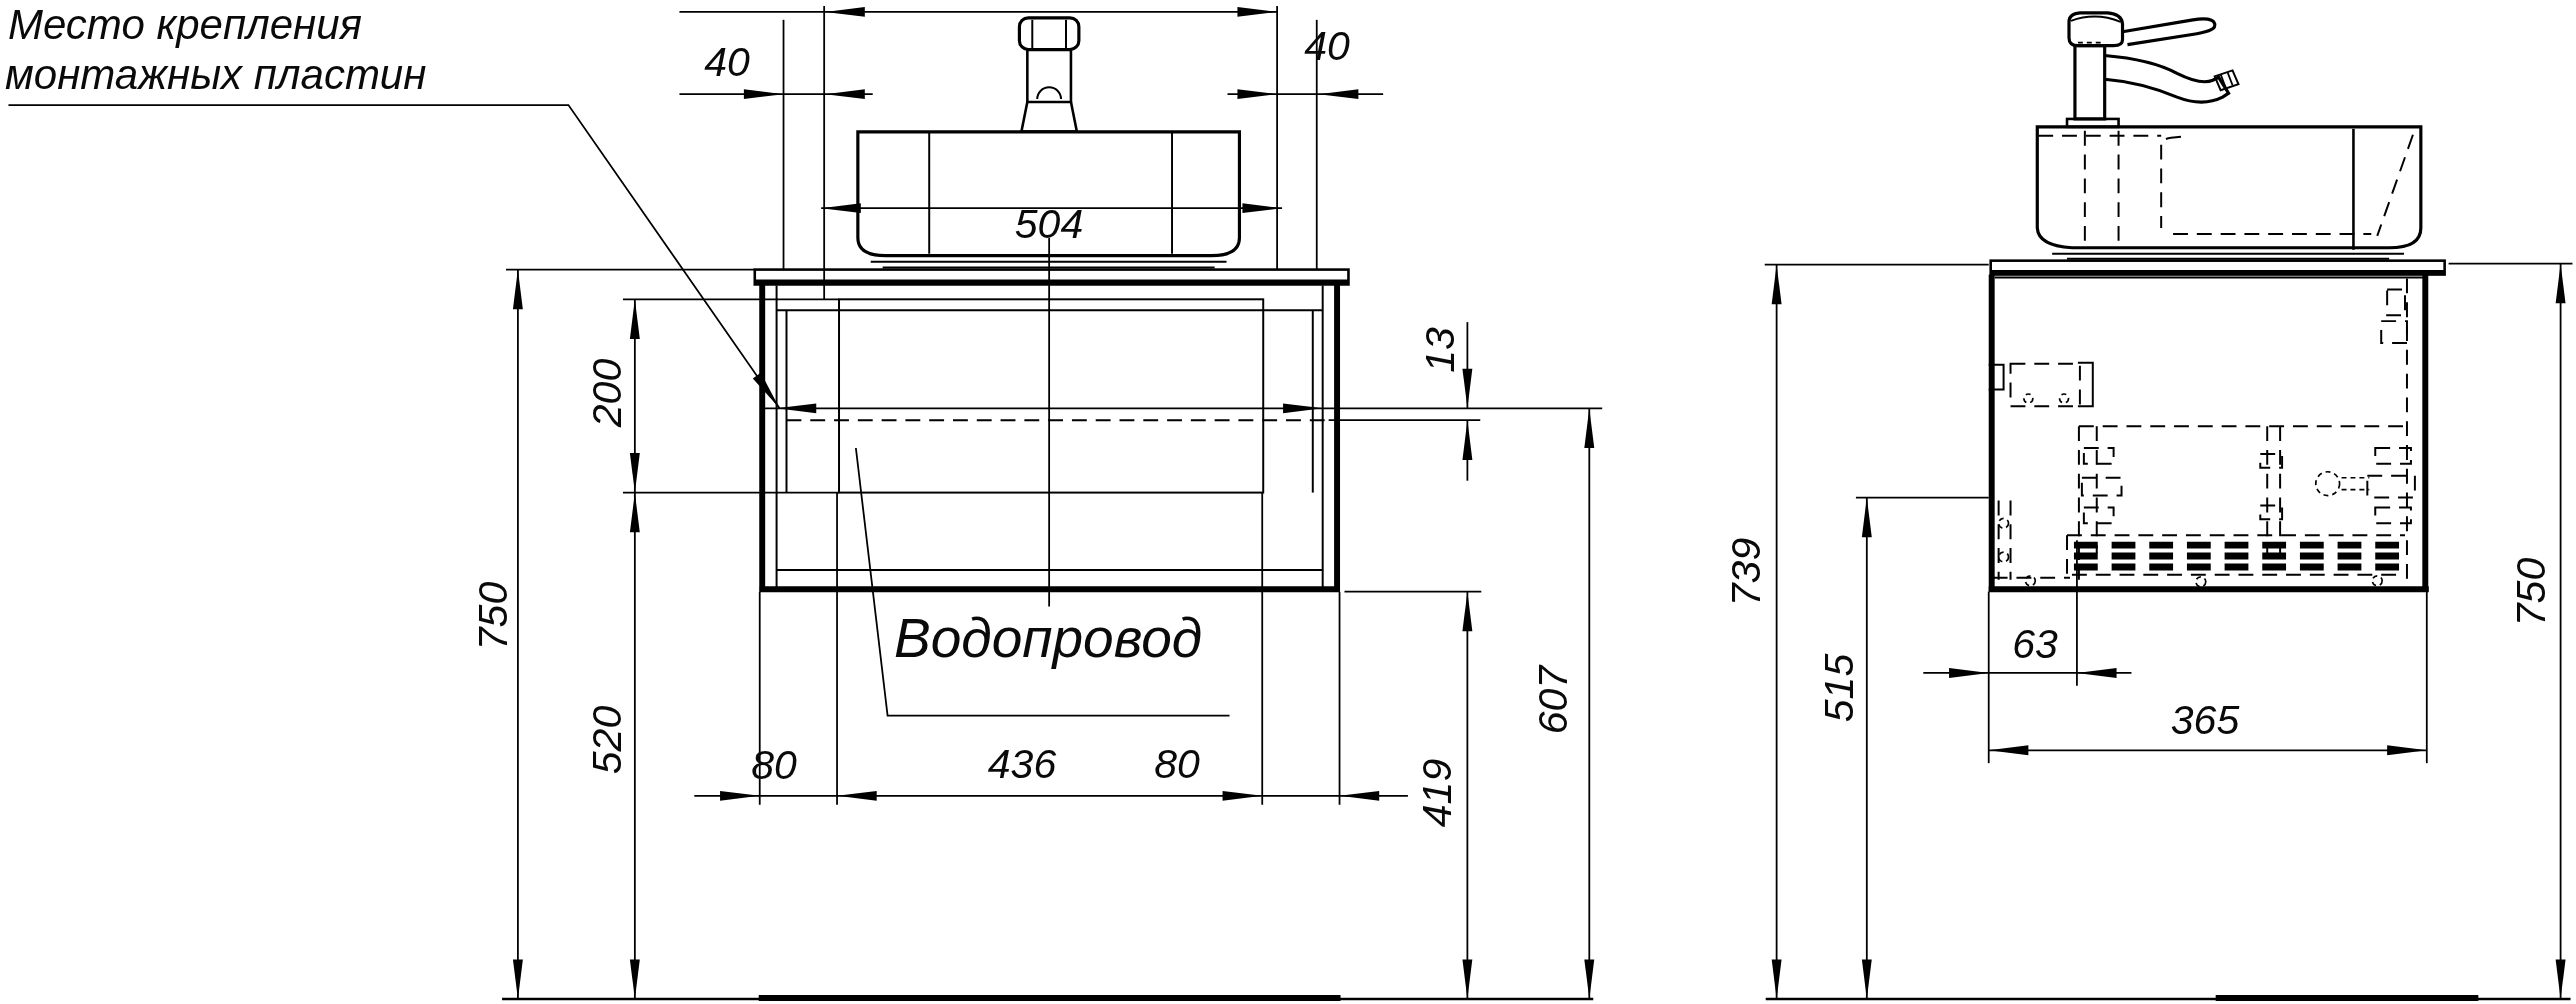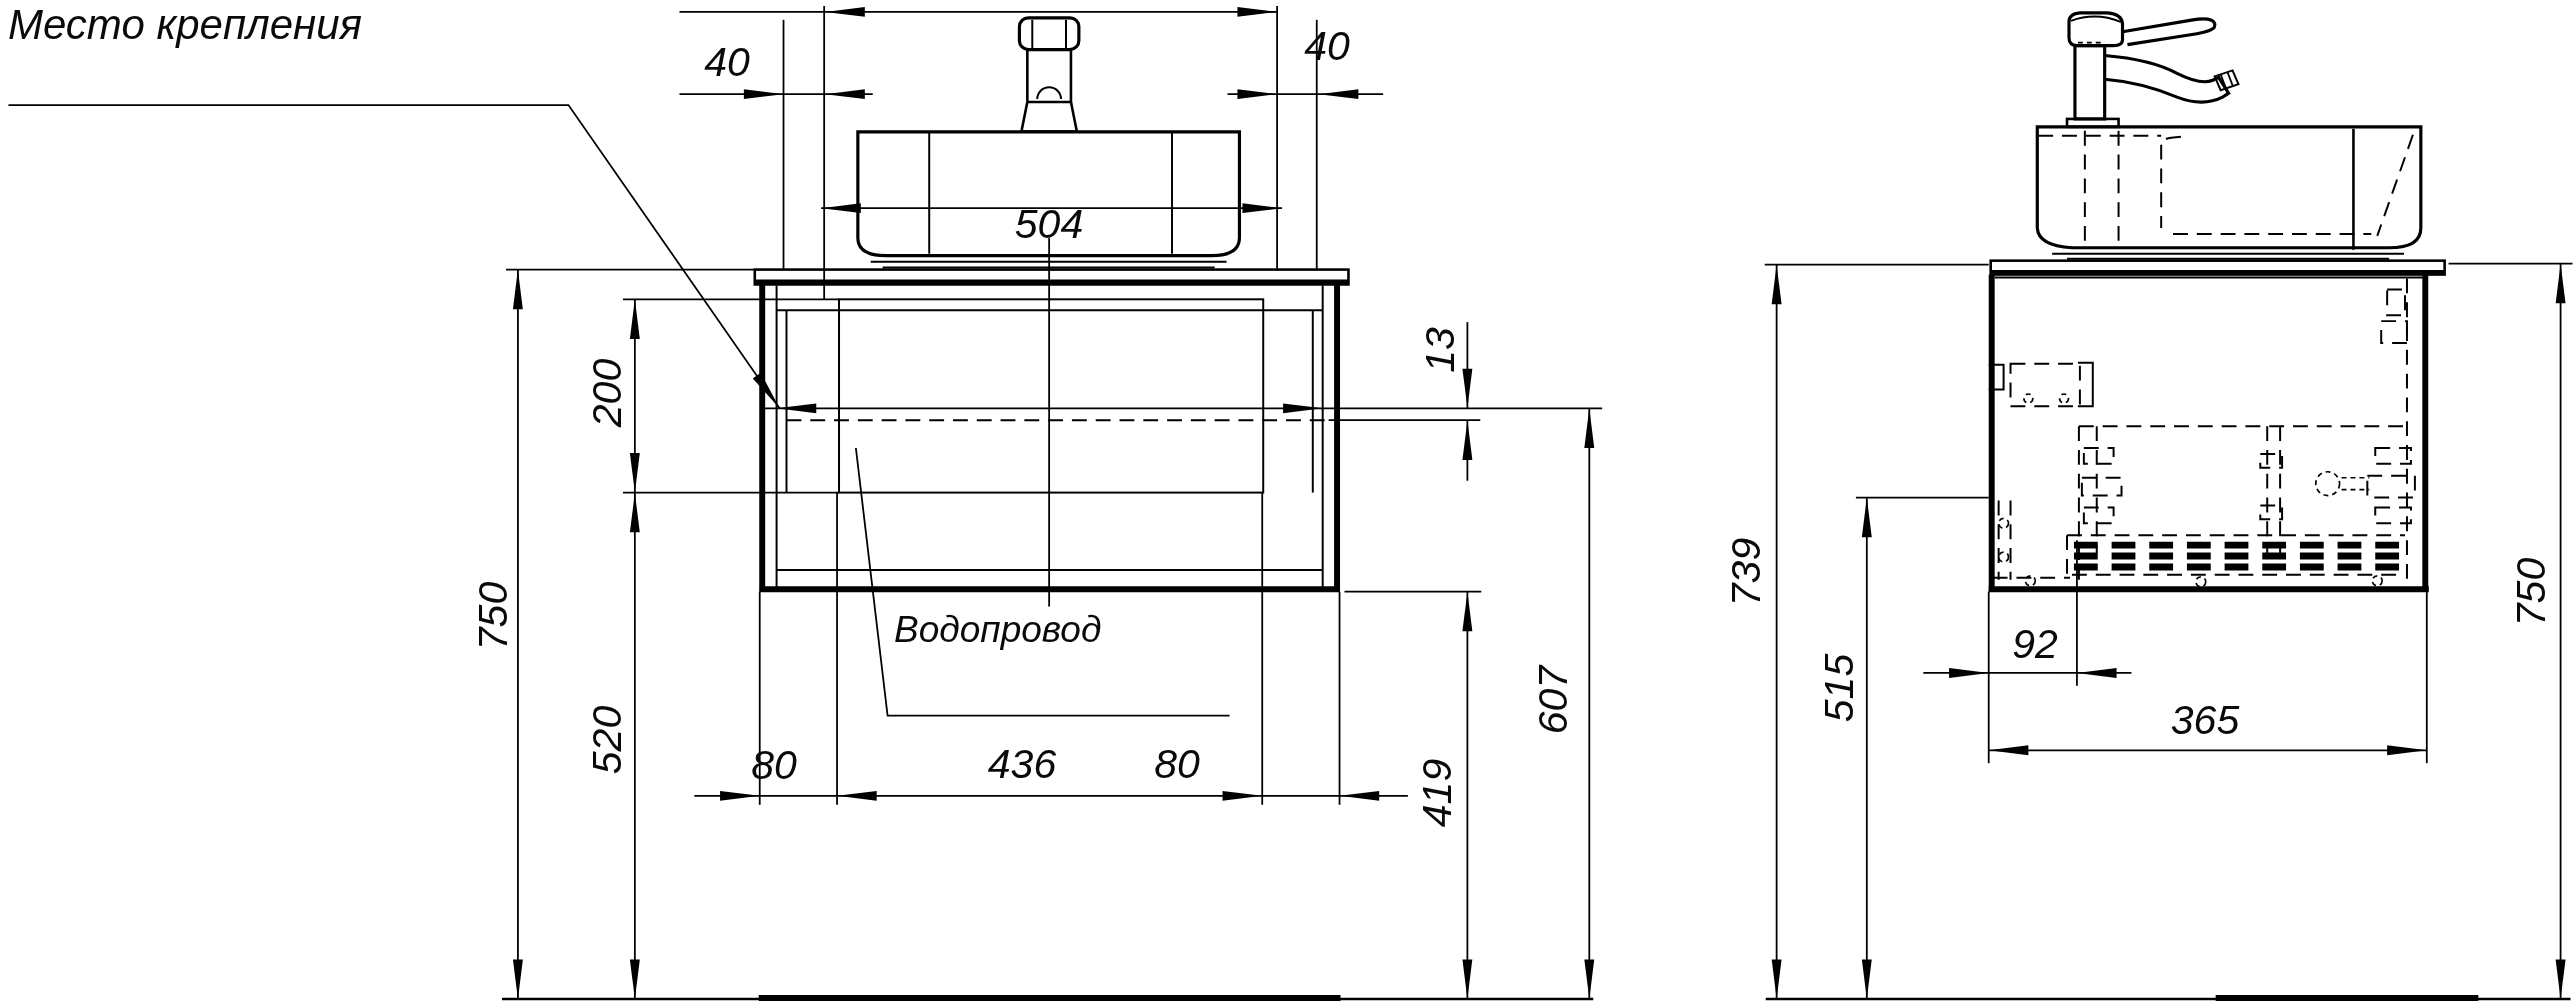--- a/index.html
+++ b/index.html
@@ -3,21 +3,21 @@
 <meta charset="utf-8">
 <style>
   html,body{margin:0;padding:0;background:#fff;}
   #stage{position:relative;width:2576px;height:1004px;background:#ffffff;overflow:hidden;
          font-family:"Liberation Sans",sans-serif;text-align:center;}
   #stage svg{position:absolute;left:0;top:0;}
   .lbl{position:absolute;font-style:italic;font-size:41px;line-height:1;color:#0a0a0a;
        white-space:nowrap;transform:translate(-50%,-50%);}
   .lbl.v{transform:translate(-50%,-50%) rotate(-90deg);}
   .lbl.corner{transform:none;font-size:42px;}
-  .lbl.pipe{transform:none;font-size:37px;}
+  .lbl.pipe{transform:none;font-size:55px;}
   svg line,svg path,svg rect,svg circle{stroke:#000;fill:none;}
   .s2{stroke-width:2px;} .s25{stroke-width:2.6px;} .s3{stroke-width:3.2px;}
   .s18{stroke-width:1.8px;} .s6{stroke-width:6px;} .s5{stroke-width:5px;}
   .d{stroke-width:2px;stroke-dasharray:15 9;}
   .d2{stroke-width:1.7px;stroke-dasharray:5 4;}
   .rail{stroke-width:7px;stroke-dasharray:24 14;}
   .arr{fill:#000;stroke:none;}
 </style>
 </head>
 <body>
@@ -240,38 +240,39 @@
     <polygon class="arr" points="2006,679 1966,674 1966,684"></polygon>
     <polygon class="arr" points="2095,679 2135,674 2135,684"></polygon>
     <polygon class="arr" points="2006,757 2046,752 2046,762"></polygon>
     <polygon class="arr" points="2448,757 2408,752 2408,762"></polygon>
     <polygon class="arr" points="2583,266 2578,306 2588,306"></polygon>
     <polygon class="arr" points="2583,1008 2578,968 2588,968"></polygon>
   </g>
 </svg>
 
   <div class="lbl corner" style="left:8px;top:4px;">Место крепления</div>
+  <div class="lbl corner" style="left:5px;top:54px;">монтажных пластин</div>
 
   <div class="lbl" style="left:727px;top:62px;">40</div>
   <div class="lbl" style="left:1049px;top:179px;margin-top:45px;">504</div>
   <div class="lbl" style="left:1327px;top:46px;">40</div>
 
   <div class="lbl v" style="left:607px;top:393px;">200</div>
   <div class="lbl v" style="left:493px;top:616px;">750</div>
   <div class="lbl v" style="left:607px;top:740px;">520</div>
   <div class="lbl v" style="left:1440px;top:350px;">13</div>
   <div class="lbl v" style="left:1437px;top:793px;">419</div>
   <div class="lbl v" style="left:1553px;top:700px;">607</div>
 
   <div class="lbl" style="left:774px;top:765px;">80</div>
   <div class="lbl" style="left:1022px;top:764px;font-style:italic;">436</div>
   <div class="lbl" style="left:1177px;top:764px;">80</div>
 
   <div class="lbl pipe" style="left:894px;top:611px;">Водопровод</div>
 
   <div class="lbl v" style="left:1746px;top:572px;">739</div>
   <div class="lbl v" style="left:1839px;top:688px;">515</div>
-  <div class="lbl" style="left:2035px;top:644px;">92</div>
+  <div class="lbl" style="left:2035px;top:644px;">63</div>
   <div class="lbl" style="left:2205px;top:720px;">365</div>
   <div class="lbl v" style="left:2531px;top:592px;">750</div>
 
 </div>
 
 
 </body></html>

